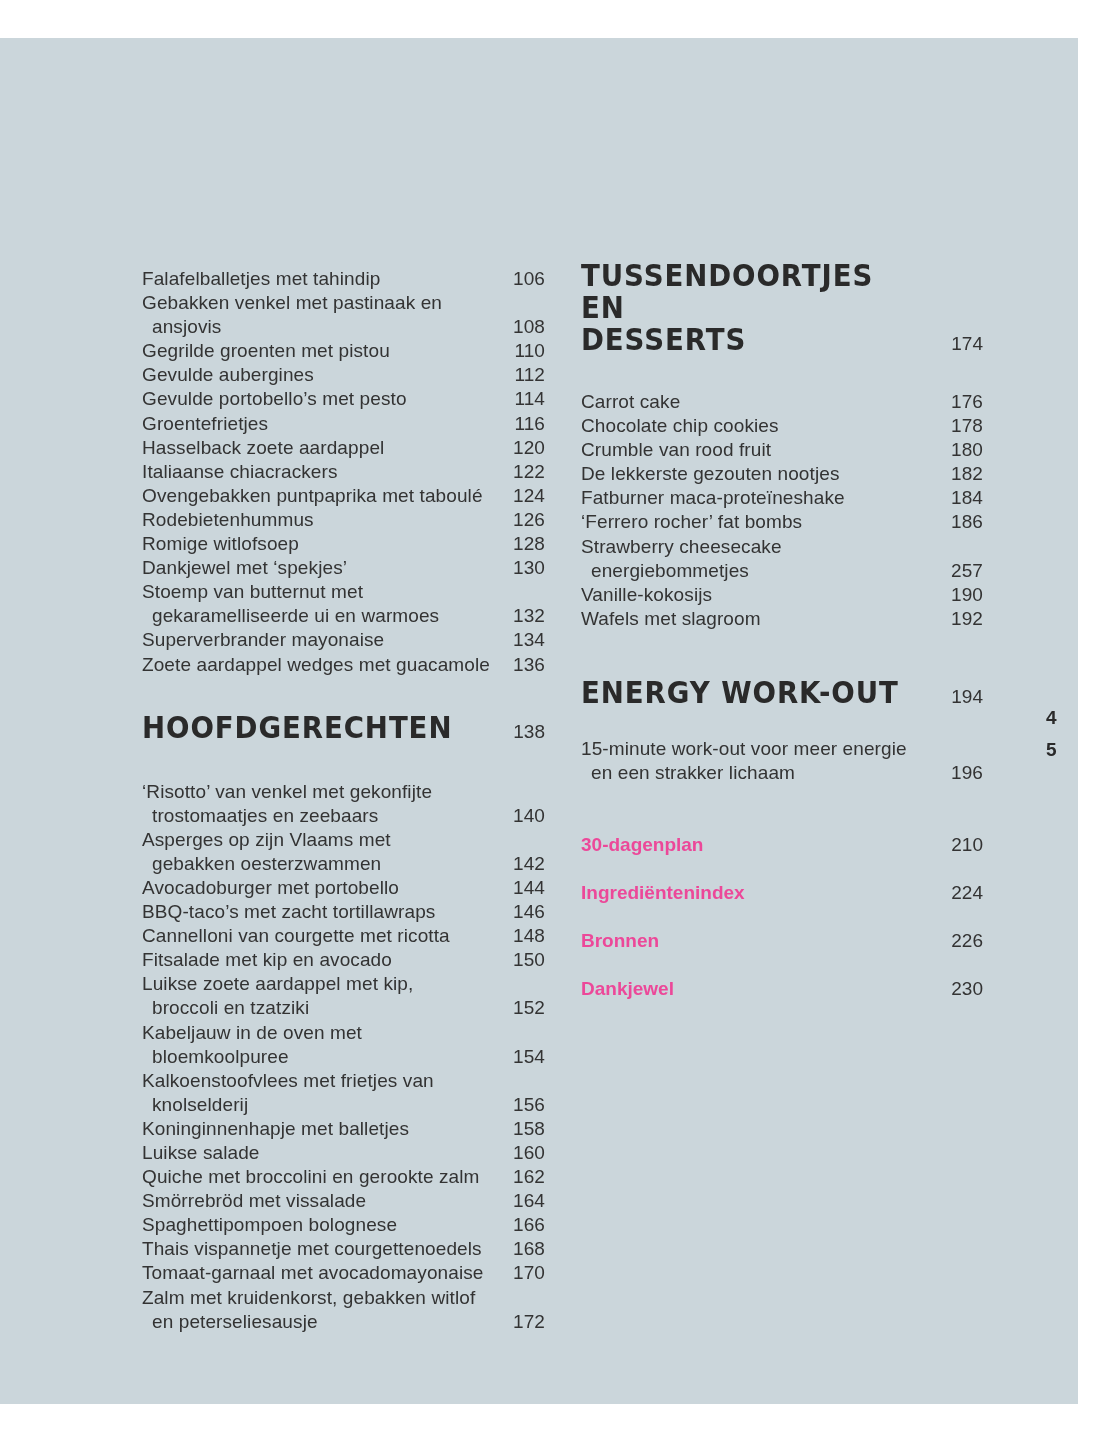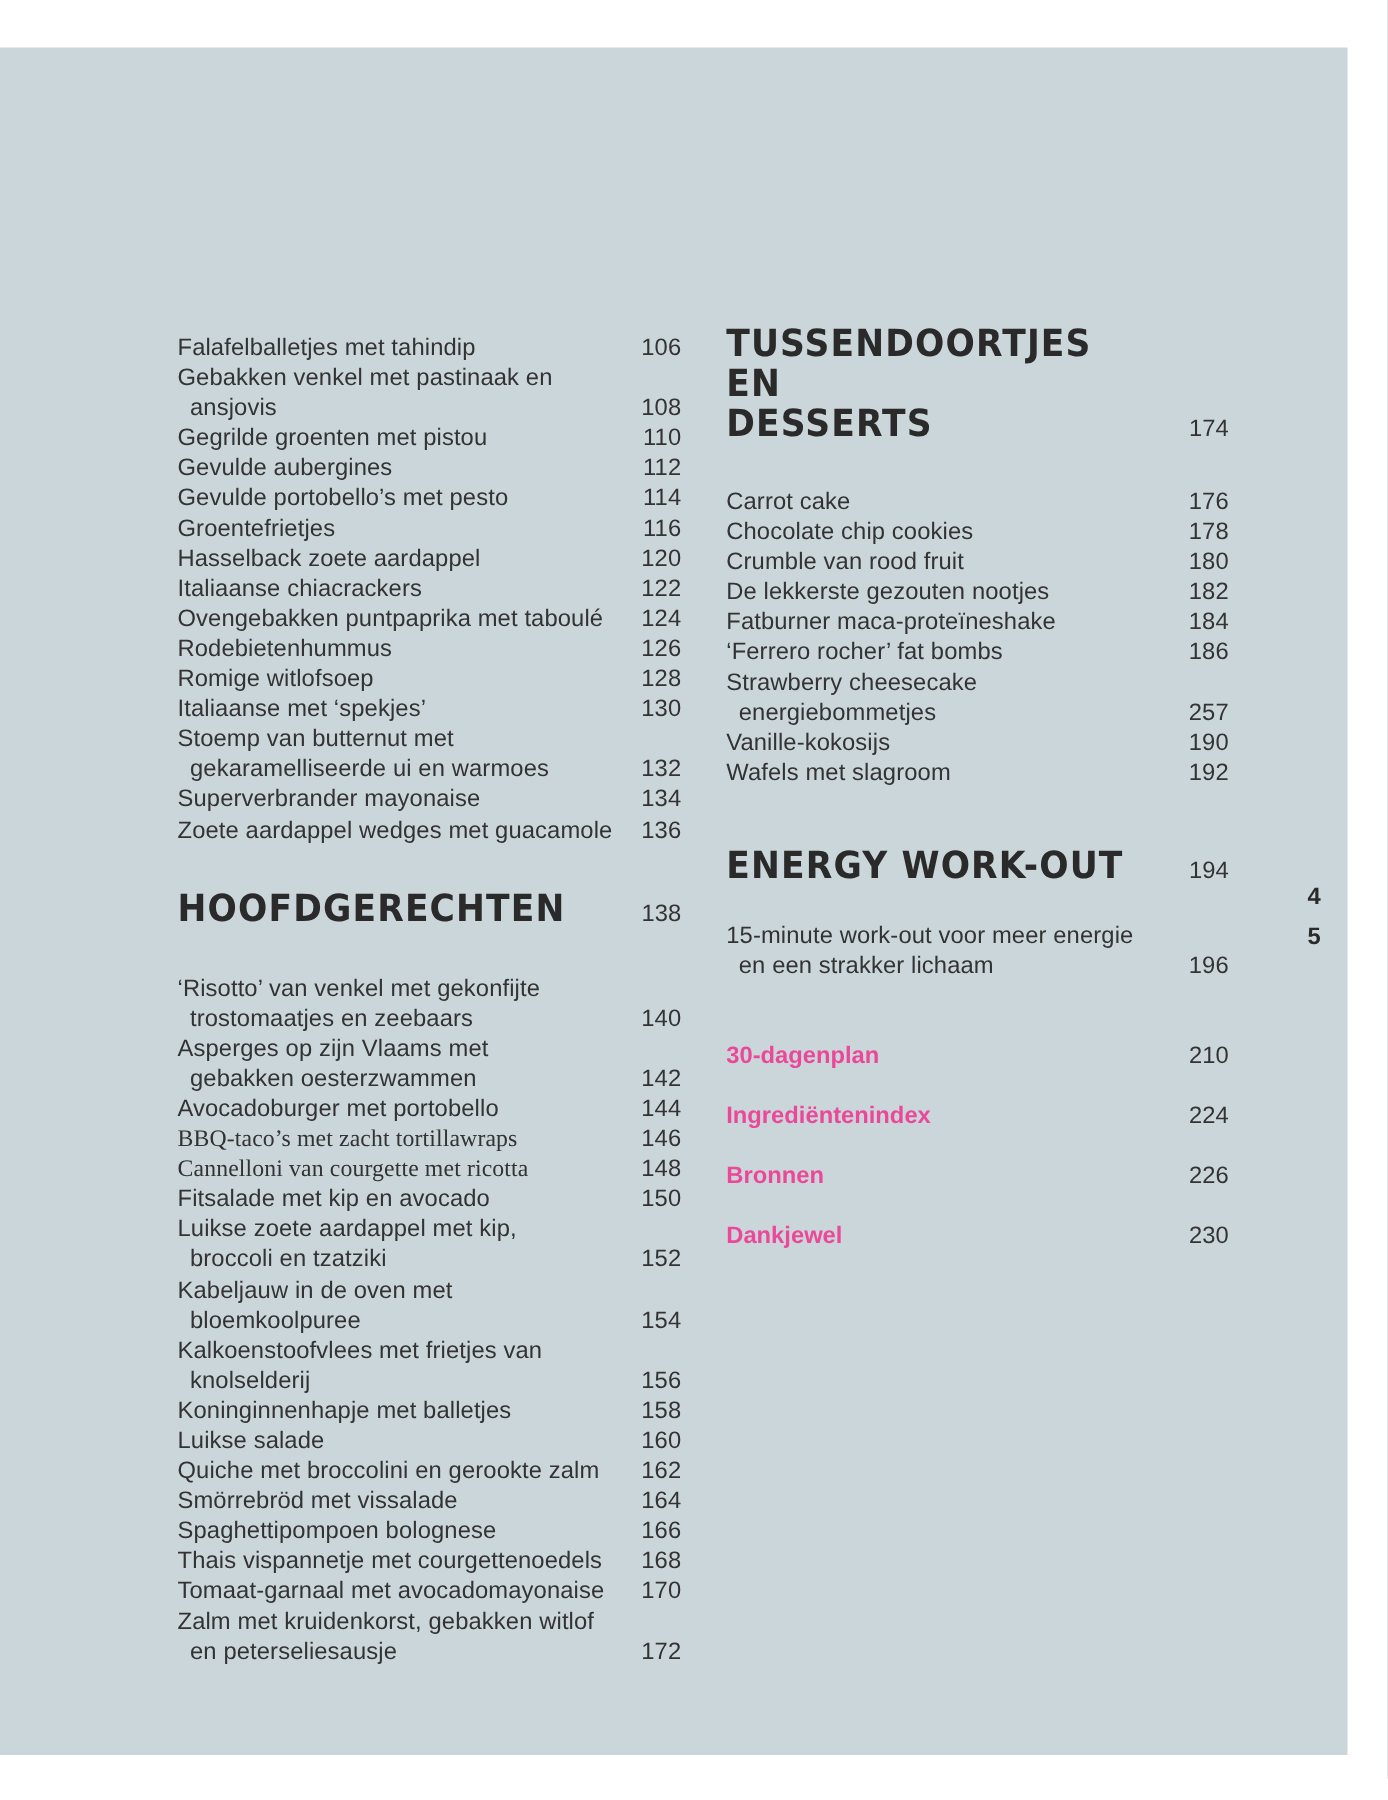--- a/index.html
+++ b/index.html
@@ -110,21 +110,21 @@
         <span class="page">126</span>
       </div>
       <div class="row">
         <span class="title">
           <span style="display: block;">Romige witlofsoep</span>
         </span>
         <span class="page">128</span>
       </div>
       <div class="row">
         <span class="title">
-          <span style="display: block;">Italiaanse met ‘spekjes’</span>
+          <span style="display: block;">Dankjewel met ‘spekjes’</span>
         </span>
         <span class="page">130</span>
       </div>
       <div class="row">
         <span class="title">
           <span style="display: block;">Stoemp van butternut met</span>
           <span class="cont" style="display: block;">gekaramelliseerde ui en warmoes</span>
         </span>
         <span class="page">132</span>
       </div>
@@ -163,27 +163,27 @@
         <span class="page">142</span>
       </div>
       <div class="row">
         <span class="title">
           <span style="display: block;">Avocadoburger met portobello</span>
         </span>
         <span class="page">144</span>
       </div>
       <div class="row">
         <span class="title">
-          <span style="display: block; font-family: Liberation Serif, serif;">BBQ-taco’s met zacht tortillawraps</span>
+          <span style="display: block;">BBQ-taco’s met zacht tortillawraps</span>
         </span>
         <span class="page">146</span>
       </div>
       <div class="row">
         <span class="title">
-          <span style="display: block; font-family: Liberation Serif, serif;">Cannelloni van courgette met ricotta</span>
+          <span style="display: block;">Cannelloni van courgette met ricotta</span>
         </span>
         <span class="page">148</span>
       </div>
       <div class="row">
         <span class="title">
           <span style="display: block;">Fitsalade met kip en avocado</span>
         </span>
         <span class="page">150</span>
       </div>
       <div class="row">

